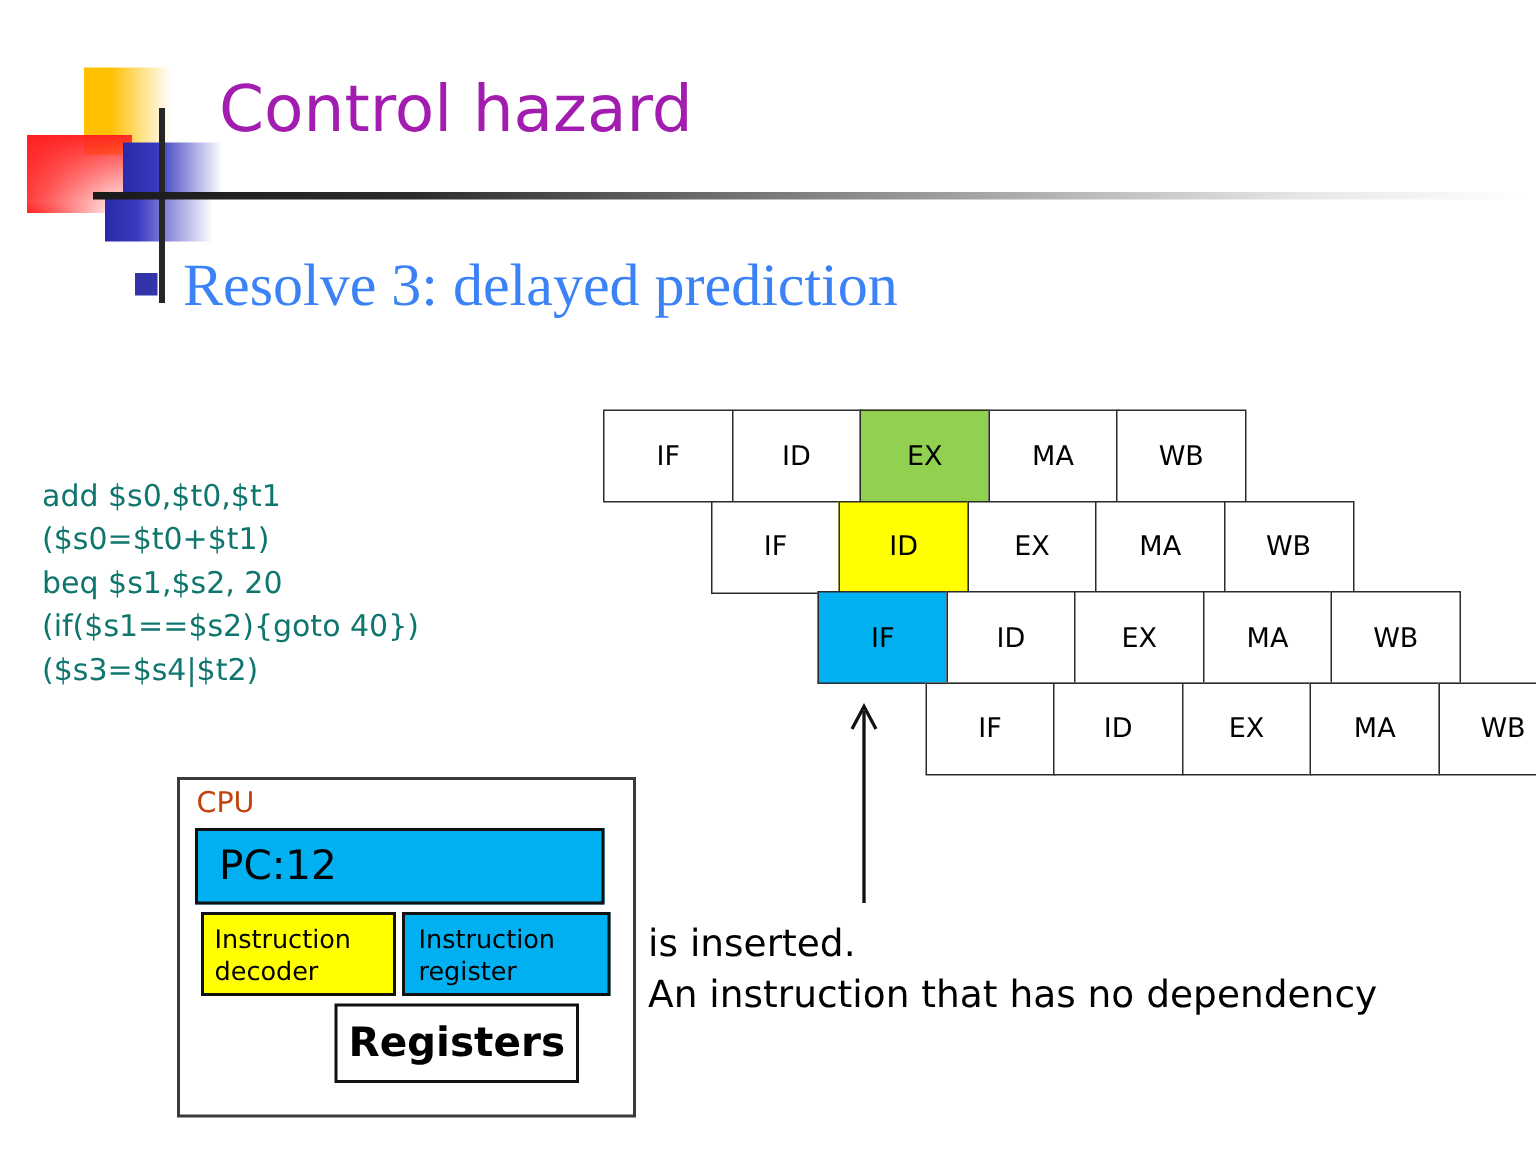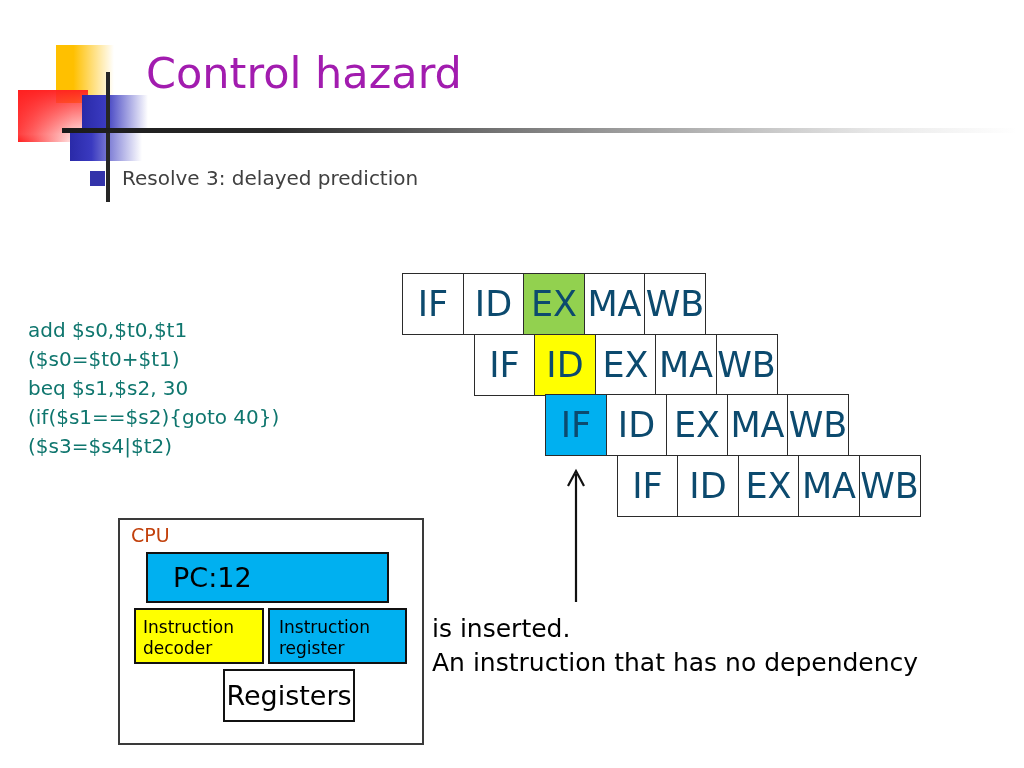--- a/index.html
+++ b/index.html
@@ -93,23 +93,24 @@
     align-items: center;
   }
   #bullet-marker {
     width: 15px;
     height: 15px;
     background: #3333AA;
     margin-right: 17px;
     flex: 0 0 auto;
   }
   #bullet-text {
-    font-size: 20px;
-    color: #404040;
+    font-size: 40px;
+    color: #3b82f6;
     white-space: nowrap;
+    font-family: Liberation Serif, serif;
   }
 
   
   #code-block {
     position: absolute;
     left: 28px;
     top: 276px;
     font-size: 20px;
     line-height: 29px;
     color: #0f766e;
@@ -123,30 +124,30 @@
     position: absolute;
     left: 402px;
     top: 273px;
   }
   .pipe-row {
     position: absolute;
     display: flex;
     height: 62px;
   }
   .pipe-cell {
-    width: 62px;
+    width: 87px;
     height: 62px;
     box-sizing: border-box;
     border: 1.5px solid #2b2b2b;
     margin-right: -1.5px;
     display: flex;
     align-items: center;
     justify-content: center;
-    font-size: 35px;
-    color: #0c4a6e;
+    font-size: 18px;
+    color: #000000;
     background: #ffffff;
   }
   .pipe-cell.hl-green  { background: #92D14F; }
   .pipe-cell.hl-yellow { background: #FFFF00; }
   .pipe-cell.hl-cyan   { background: #00B0F0; }
 
   
   #up-arrow {
     position: absolute;
     left: 563px;
@@ -185,24 +186,24 @@
     color: #c2410c;
   }
   .cpu-blk {
     position: absolute;
     box-sizing: border-box;
     border: 2px solid #111111;
     display: flex;
     align-items: center;
   }
   #cpu-pc {
-    left: 26px; top: 32px;
-    width: 243px; height: 51px;
+    left: 10px; top: 32px;
+    width: 273px; height: 51px;
     background: #00B0F0;
-    padding-left: 25px;
+    padding-left: 14px;
     font-size: 27px;
   }
   #cpu-decoder {
     left: 14px; top: 88px;
     width: 130px; height: 56px;
     background: #FFFF00;
     padding-left: 7px;
     font-size: 17px;
     line-height: 21px;
     display: block;
@@ -220,24 +221,25 @@
   }
   #cpu-alu {
     left: 14px; top: 149px;
     width: 84px; height: 53px;
     background: #92D14F;
     justify-content: center;
     font-size: 25px;
   }
   #cpu-registers {
     left: 103px; top: 149px;
-    width: 132px; height: 53px;
+    width: 163px; height: 53px;
     background: #ffffff;
     justify-content: center;
     font-size: 27px;
+    font-weight: bold;
   }
 </style>
 </head>
 <body>
 
 <div id="logo-cluster">
   <div class="sq-yellow"></div>
   <div class="sq-red">
     <div class="sq-red-inner"></div>
   </div>
@@ -247,21 +249,21 @@
 </div>
 
 <div id="page-title">Control hazard</div>
 <div id="title-rule"></div>
 
 <div id="bullet-row">
   <div id="bullet-marker"></div>
   <div id="bullet-text">Resolve 3: delayed prediction</div>
 </div>
 
-<div id="code-block"><div>add $s0,$t0,$t1</div><div>($s0=$t0+$t1)</div><div>beq $s1,$s2, 30</div><div>(if($s1==$s2){goto 40})</div><div>($s3=$s4|$t2)</div></div>
+<div id="code-block"><div>add $s0,$t0,$t1</div><div>($s0=$t0+$t1)</div><div>beq $s1,$s2, 20</div><div>(if($s1==$s2){goto 40})</div><div>($s3=$s4|$t2)</div></div>
 
 <div id="pipeline">
     <div class="pipe-row" style="left: 0px; top: 0px;">
       <div class="pipe-cell ">IF</div>
       <div class="pipe-cell ">ID</div>
       <div class="pipe-cell hl-green">EX</div>
       <div class="pipe-cell ">MA</div>
       <div class="pipe-cell ">WB</div>
     </div>
     <div class="pipe-row" style="left: 71.5px; top: 60.5px;">

